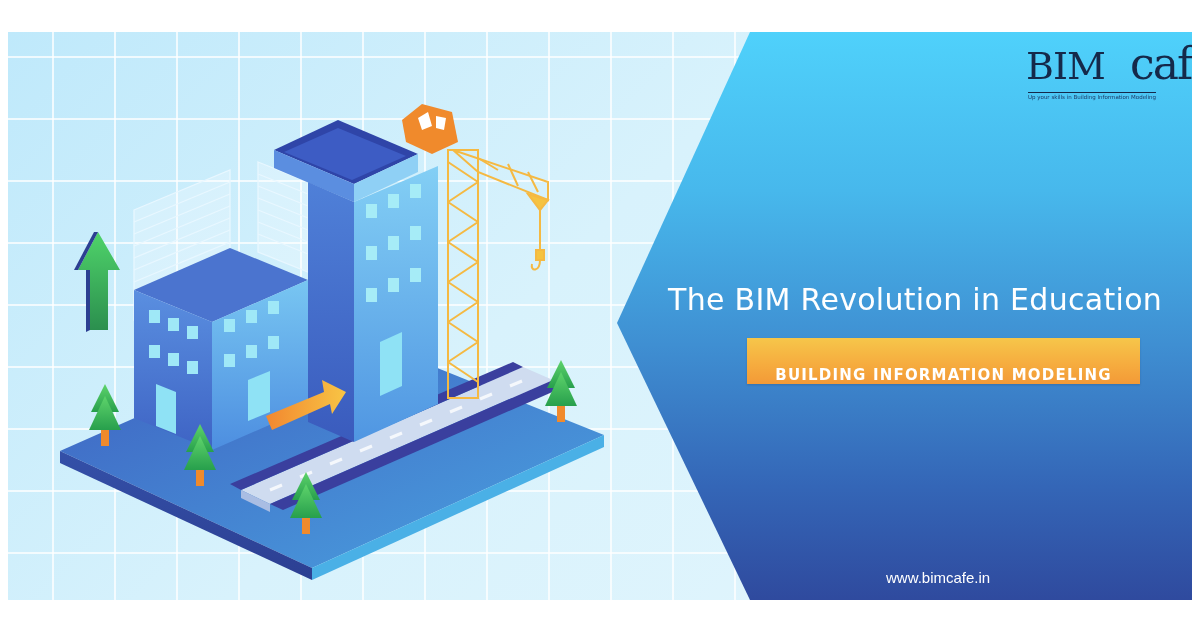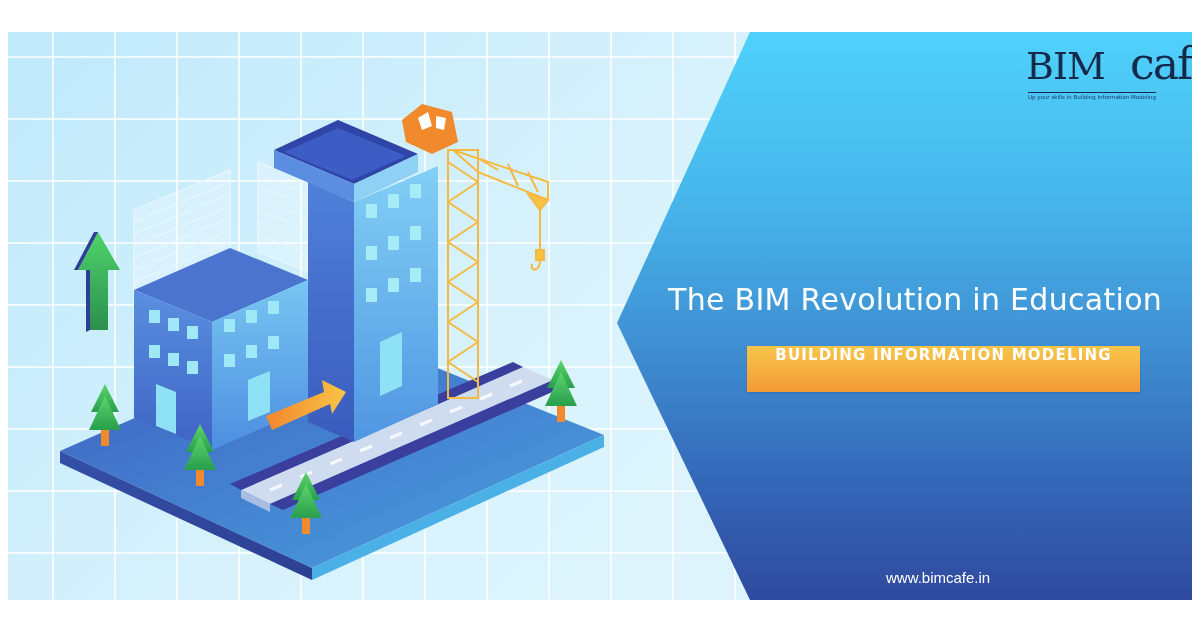--- a/index.html
+++ b/index.html
@@ -14,23 +14,23 @@
   .illustration { position:absolute; left:0; top:0; width:640px; height:568px; }
   .panel { position:absolute; left:0; top:0; width:1184px; height:568px;
     clip-path: polygon(742px 0, 1184px 0, 1184px 568px, 742px 568px, 609px 291px);
     background:linear-gradient(180deg,#4fd1fb 0%,#47b8ec 28%,#3f8fd2 55%,#3466b7 80%,#2f4a9e 100%); }
   .logo { position:absolute; left:1010px; top:12px; width:180px; height:70px; color:#15294a; }
   .logo .bim { position:absolute; left:8px; top:2px; font-family:"DejaVu Serif", serif; font-size:38px; line-height:40px; letter-spacing:-1px; }
   .logo .cafe { position:absolute; left:84px; top:-2px; font-family:"DejaVu Serif", serif; font-size:44px; line-height:44px; letter-spacing:-2px;margin-left:28px; }
   .logo .rule { position:absolute; left:10px; top:48px; width:128px; height:1px; background:#15294a; }
   .logo .tag { position:absolute; left:10px; top:50px; font-size:5.5px; color:#1e3a66; white-space:nowrap; }
   .title { position:absolute; left:660px; top:250px; width:540px; font-family:"DejaVu Sans", sans-serif; font-size:30px; color:#ffffff; letter-spacing:0.3px; white-space:nowrap; }
-  .banner { position:absolute; left:739px; top:314px; width:393px; height:46px;
+  .banner { position:absolute; left:739px; top:306px; width:393px; height:46px;
     background:linear-gradient(180deg,#f6c64a 0%,#f6ad3f 55%,#f39a37 100%);
-    box-shadow:0 1px 2px rgba(0,0,0,0.15); display:flex; align-items:flex-start; justify-content:center; }
+    box-shadow:0 1px 2px rgba(0,0,0,0.15); display:flex; align-items:flex-end; justify-content:center; }
   .banner span { color:#ffffff; font-family:"DejaVu Sans", sans-serif; font-weight:bold; font-size:15px; letter-spacing:1.2px; }
   .url { position:absolute; left:878px; top:537px; font-family:"Liberation Sans", sans-serif; font-size:15px; color:#ffffff;text-align:center; }
 </style>
 </head>
 <body>
 
 <div class="frame">
   <div class="grid"></div>
 
   <svg class="illustration" viewBox="0 0 640 568" xmlns="http://www.w3.org/2000/svg">

